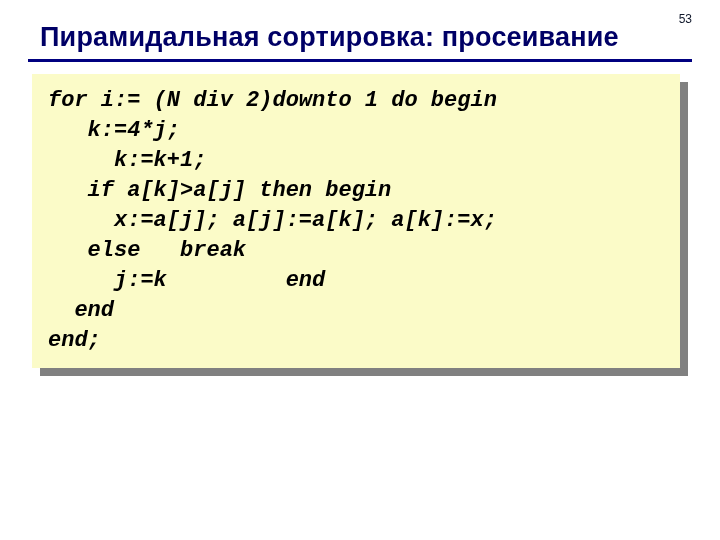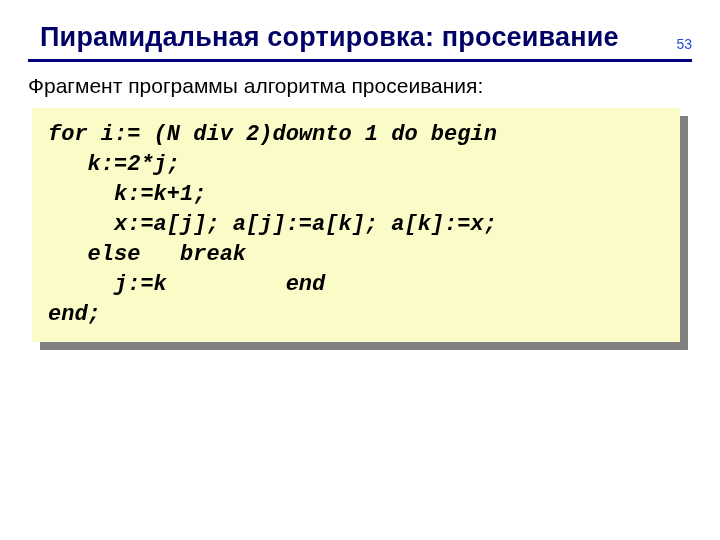--- a/index.html
+++ b/index.html
@@ -15,23 +15,22 @@
     position: relative;
     width: 720px;
     height: 540px;
     box-sizing: border-box;
     padding: 18px 28px 20px 28px;
   }
   .page-num {
     position: absolute;
     top: 12px;
     right: 28px;
-    font-size: 14px;
-    color: #1d4ed8;
-    margin-top: 24px;
+    font-size: 12px;
+    color: #0f172a;
   }
   .title {
     font-size: 27px;
     font-weight: bold;
     color: #000066;
     margin: 4px 0 6px 12px;
     letter-spacing: 0.2px;
   }
   .hr {
     height: 3px;
@@ -76,28 +75,29 @@
 </head>
 <body>
 
 <div class="slide">
 
   <div class="page-num">53</div>
 
   <div class="title">Пирамидальная сортировка: просеивание</div>
   <div class="hr"></div>
 
-  <div class="subtitle">Фрагмент программы алгоритма просеивания:</div>
 
   <div class="code-wrap">
     <div class="code-shadow"></div>
     <div class="code-box">
       <div class="code-line">for i:= (N div 2)downto 1 do begin</div>
-      <div class="code-line">   k:=2*j;</div>
+      <div class="code-line">   k:=4*j;</div>
       <div class="code-line">     k:=k+1;</div>
+      <div class="code-line">   if a[k]&gt;a[j] then begin</div>
       <div class="code-line">     x:=a[j]; a[j]:=a[k]; a[k]:=x;</div>
       <div class="code-line">   else   break</div>
       <div class="code-line">     j:=k         end</div>
+      <div class="code-line">  end</div>
       <div class="code-line">end;</div>
     </div>
   </div>
 
 </div>
 
 </body></html>

